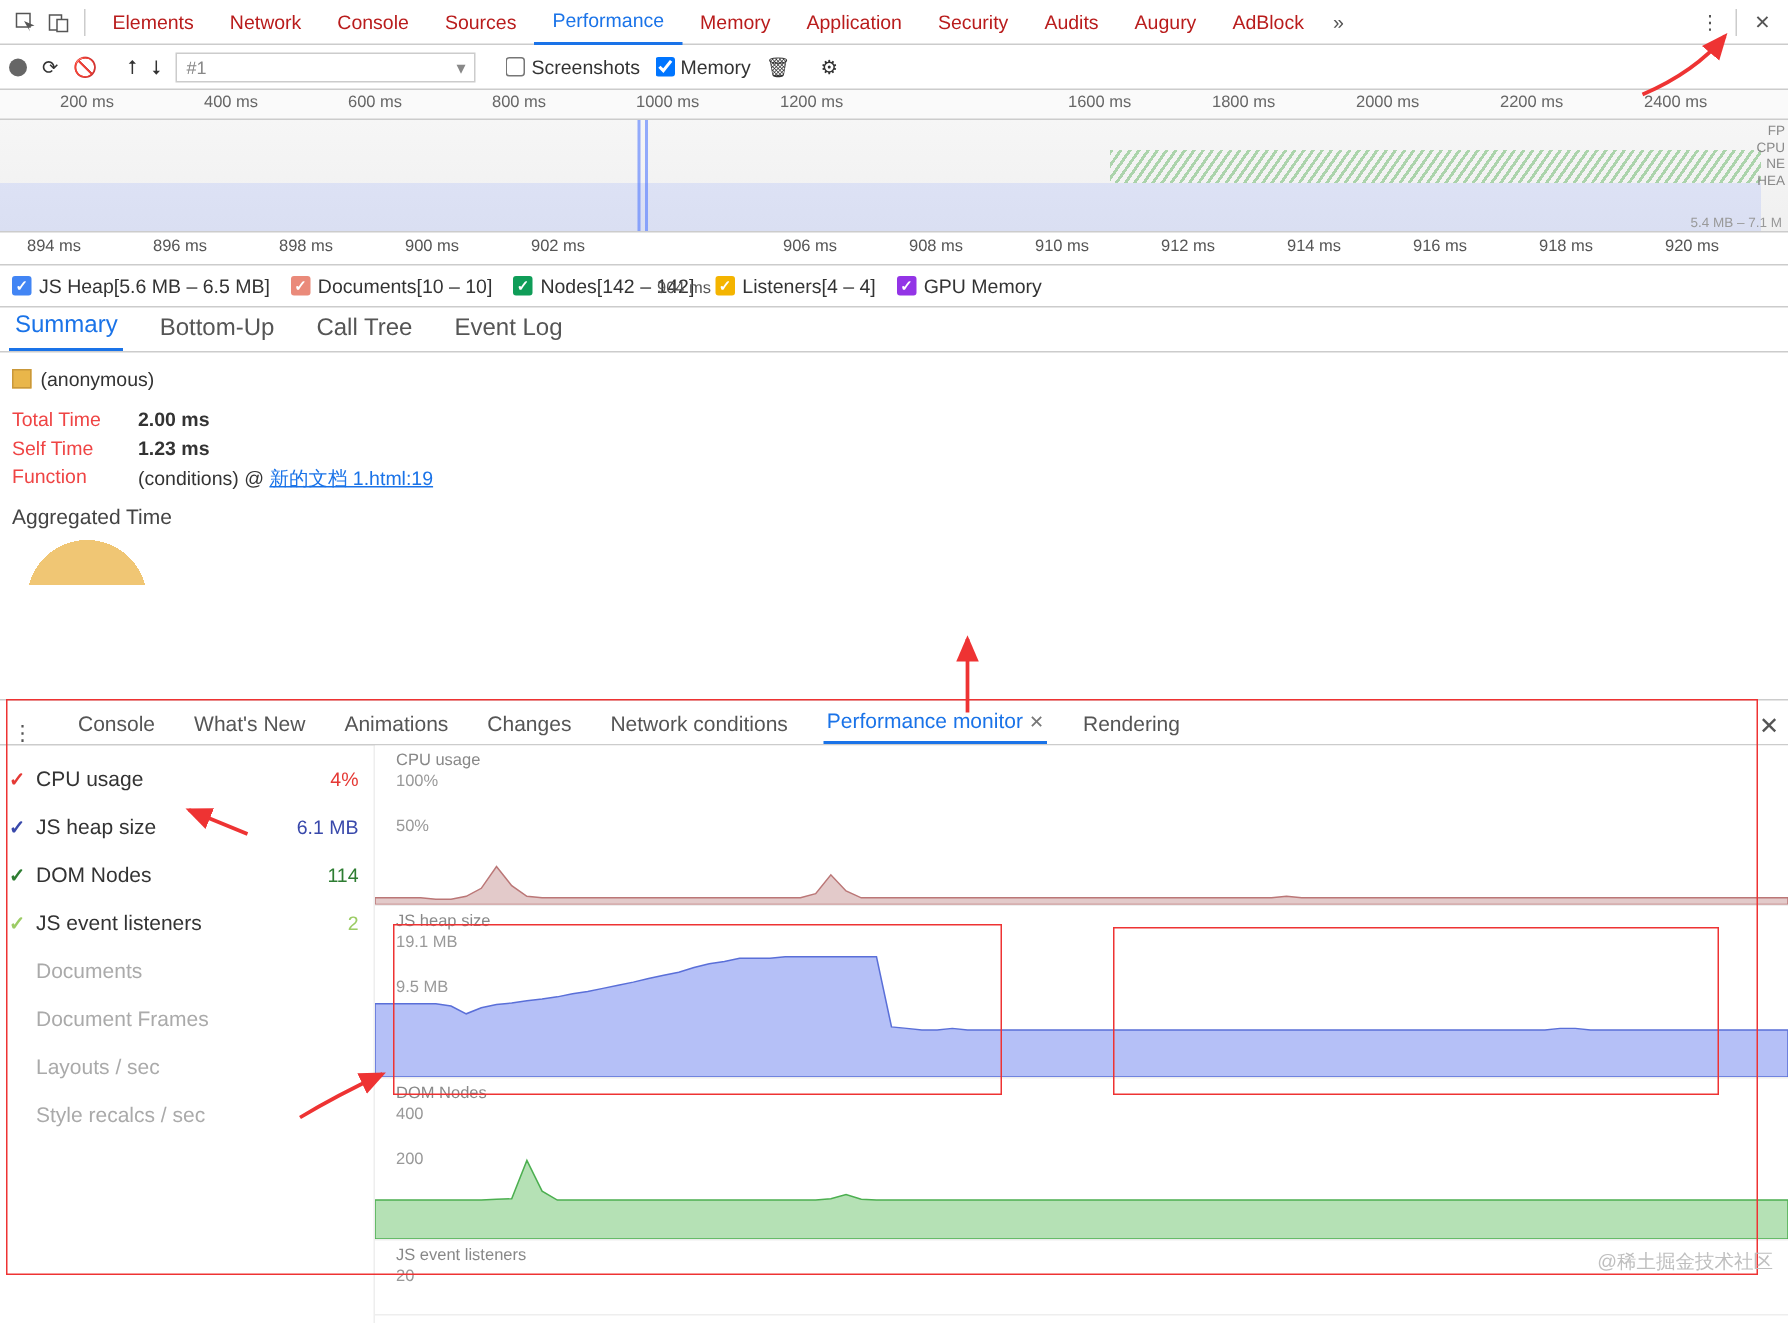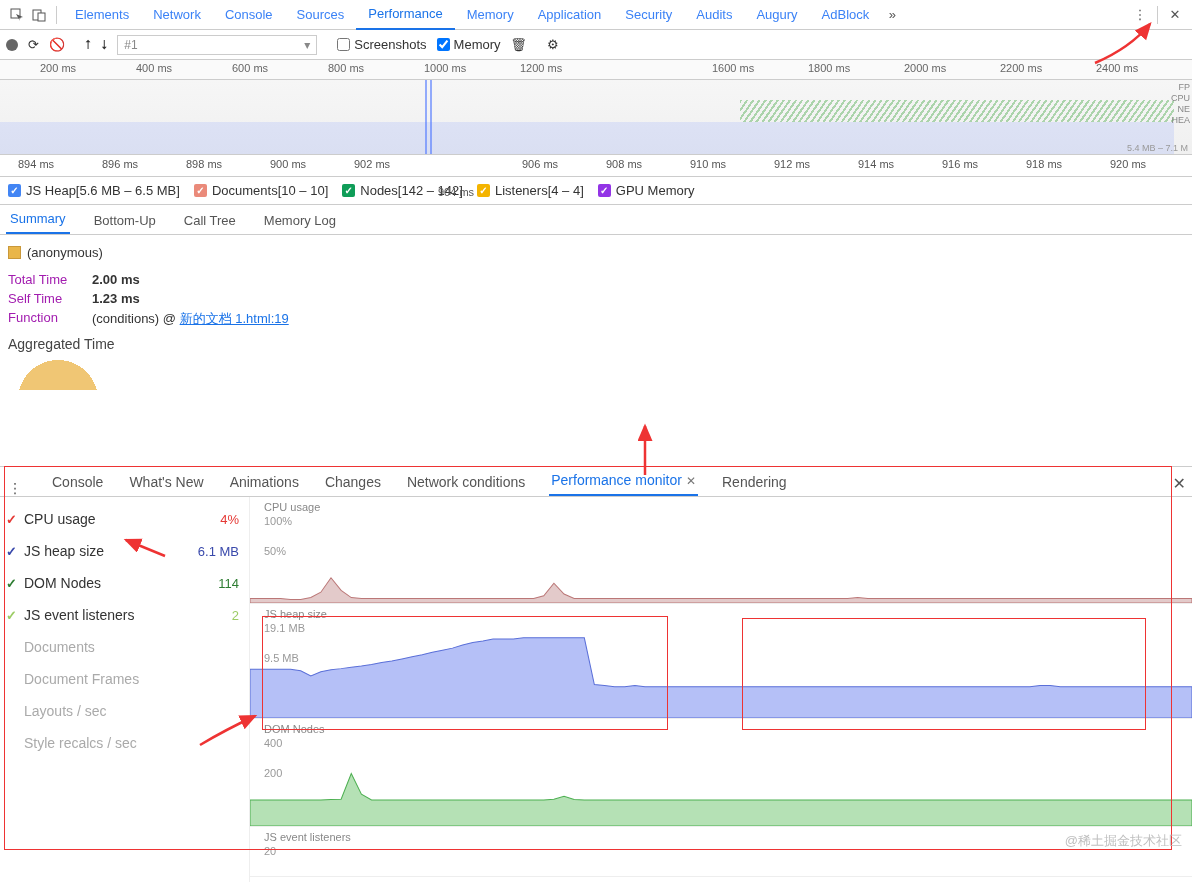--- a/index.html
+++ b/index.html
@@ -1,47 +1,47 @@
 <!DOCTYPE html>
 <html><head>
 <meta charset="utf-8">
 <style>
 * { margin:0; padding:0; box-sizing:border-box; font-family:'Segoe UI',Arial,sans-serif; }
 body { background:#fff; color:#333; font-size:13px; width:1192px; height:882px; overflow:hidden; position:relative; }
 .topbar { height:30px; border-bottom:1px solid #ccc; display:flex; align-items:center; padding:0 6px; }
 .topbar .icon-btn { width:22px; height:22px; display:flex; align-items:center; justify-content:center; cursor:pointer; color:#555; }
 .topbar .sep { width:1px; height:18px; background:#ccc; margin:0 6px; }
-.topbar .tab { padding:0 12px; height:30px; display:flex; align-items:center; color:#3b82f6; cursor:pointer; font-size:13px; }
+.topbar .tab { padding:0 12px; height:30px; display:flex; align-items:center; color:#b91c1c; cursor:pointer; font-size:13px; }
 .topbar .tab.active { color:#1a73e8; border-bottom:2px solid #1a73e8; }
 .topbar .spacer { flex:1; }
 .toolbar2 { height:30px; border-bottom:1px solid #ccc; display:flex; align-items:center; padding:0 6px; gap:10px; }
 .toolbar2 .rec { width:12px; height:12px; border-radius:50%; background:#666; }
 .toolbar2 .select { flex:0 0 200px; border:1px solid #ccc; height:20px; display:flex; align-items:center; padding:0 6px; color:#888; font-size:12px; justify-content:space-between; }
 .toolbar2 label { display:flex; align-items:center; gap:4px; font-size:13px; color:#333; }
 .ruler { height:20px; border-bottom:1px solid #ccc; position:relative; font-size:11px; color:#666; background:#fafafa; }
 .ruler span { position:absolute; top:2px; }
 .overview { height:75px; background:linear-gradient(#f6f6f6,#f0f0f0); border-bottom:1px solid #ccc; position:relative; }
 .overview .tracks { position:absolute; right:2px; top:2px; font-size:9px; color:#888; text-align:right; line-height:11px; }
 .overview .mem-base { position:absolute; left:0; right:18px; bottom:0; height:32px; background:rgba(120,150,255,0.18); }
 .overview .cpu-hatch { position:absolute; left:740px; right:18px; top:20px; bottom:32px; background:repeating-linear-gradient(125deg,rgba(100,180,100,.5)0,rgba(100,180,100,.5)2px,transparent 2px,transparent 5px); }
 .overview .mark { position:absolute; top:0; bottom:0; width:2px; background:rgba(80,120,255,.6); }
 .overview .footnote { position:absolute; right:4px; bottom:1px; font-size:9px; color:#999; }
 .ruler2 { height:22px; border-bottom:1px solid #ccc; position:relative; font-size:11px; color:#555; }
 .ruler2 span { position:absolute; top:3px; }
 .legend { height:28px; border-bottom:1px solid #ccc; display:flex; align-items:center; gap:14px; padding:0 8px; font-size:13px; }
 .legend .item { display:flex; align-items:center; gap:5px; }
 .legend .cb { width:13px; height:13px; border-radius:2px; display:flex; align-items:center; justify-content:center; color:#fff; font-size:10px; font-weight:bold; }
 .subtabs { height:30px; border-bottom:1px solid #ccc; display:flex; align-items:flex-end; padding:0 6px; gap:20px; }
-.subtabs .tab { padding:6px 4px; cursor:pointer; color:#555; font-size:13px;text-align:center; }
+.subtabs .tab { padding:6px 4px; cursor:pointer; color:#555; font-size:16px;text-align:center; }
 .subtabs .tab.active { color:#1a73e8; border-bottom:2px solid #1a73e8; }
 .summary { padding:10px 8px; }
 .summary .fn-head { display:flex; align-items:center; gap:6px; margin-bottom:12px; }
 .summary .sq { width:13px; height:13px; background:#e9b64a; border:1px solid #c9983a; }
 .summary .row { display:flex; gap:14px; margin:4px 0; font-size:13px; }
-.summary .row .k { color:#a21caf; min-width:70px; }
+.summary .row .k { color:#ef4444; min-width:70px; }
 .summary a { color:#1a73e8; text-decoration:underline; }
 .summary h4 { font-weight:normal; color:#444; margin-top:8px; font-size:14px; }
 .pie-stub { width:100px; height:30px; margin-top:8px; background:radial-gradient(circle at 50px 40px,#f0c674 0,#f0c674 40px,transparent 40px); overflow:hidden; }
 .drawer { position:absolute; left:0; right:0; bottom:0; height:416px; border-top:1px solid #ccc; background:#fff; }
 .drawer-tabs { height:30px; border-bottom:1px solid #ccc; display:flex; align-items:flex-end; padding:0 8px; gap:22px; position:relative; }
 .drawer-tabs .dt { padding:6px 2px; cursor:pointer; color:#555; font-size:14px; position:relative; }
 .drawer-tabs .dt.active { color:#1a73e8; border-bottom:2px solid #1a73e8; }
 .drawer-tabs .close-x { font-size:12px; color:#777; margin-left:4px; }
 .drawer-tabs .menu-icon { width:20px; font-size:14px; color:#555; }
 .drawer-tabs .drawer-close { position:absolute; right:6px; top:7px; font-size:16px; color:#555; cursor:pointer; }
@@ -190,21 +190,21 @@
     <div class="item">
       <div class="cb" style="background:#9334e6">✓</div>
       <span>GPU Memory</span>
     </div>
   </div>
 
 <div class="subtabs" id="subtabs">
     <div class="tab active">Summary</div>
     <div class="tab">Bottom-Up</div>
     <div class="tab">Call Tree</div>
-    <div class="tab">Memory Log</div>
+    <div class="tab">Event Log</div>
   </div>
 
 <div class="summary">
   <div class="fn-head">
       <div class="sq"></div>
       <span>(anonymous)</span>
     </div>
   <div class="row">
       <span class="k">Total Time</span>
       <b>2.00 ms</b>

